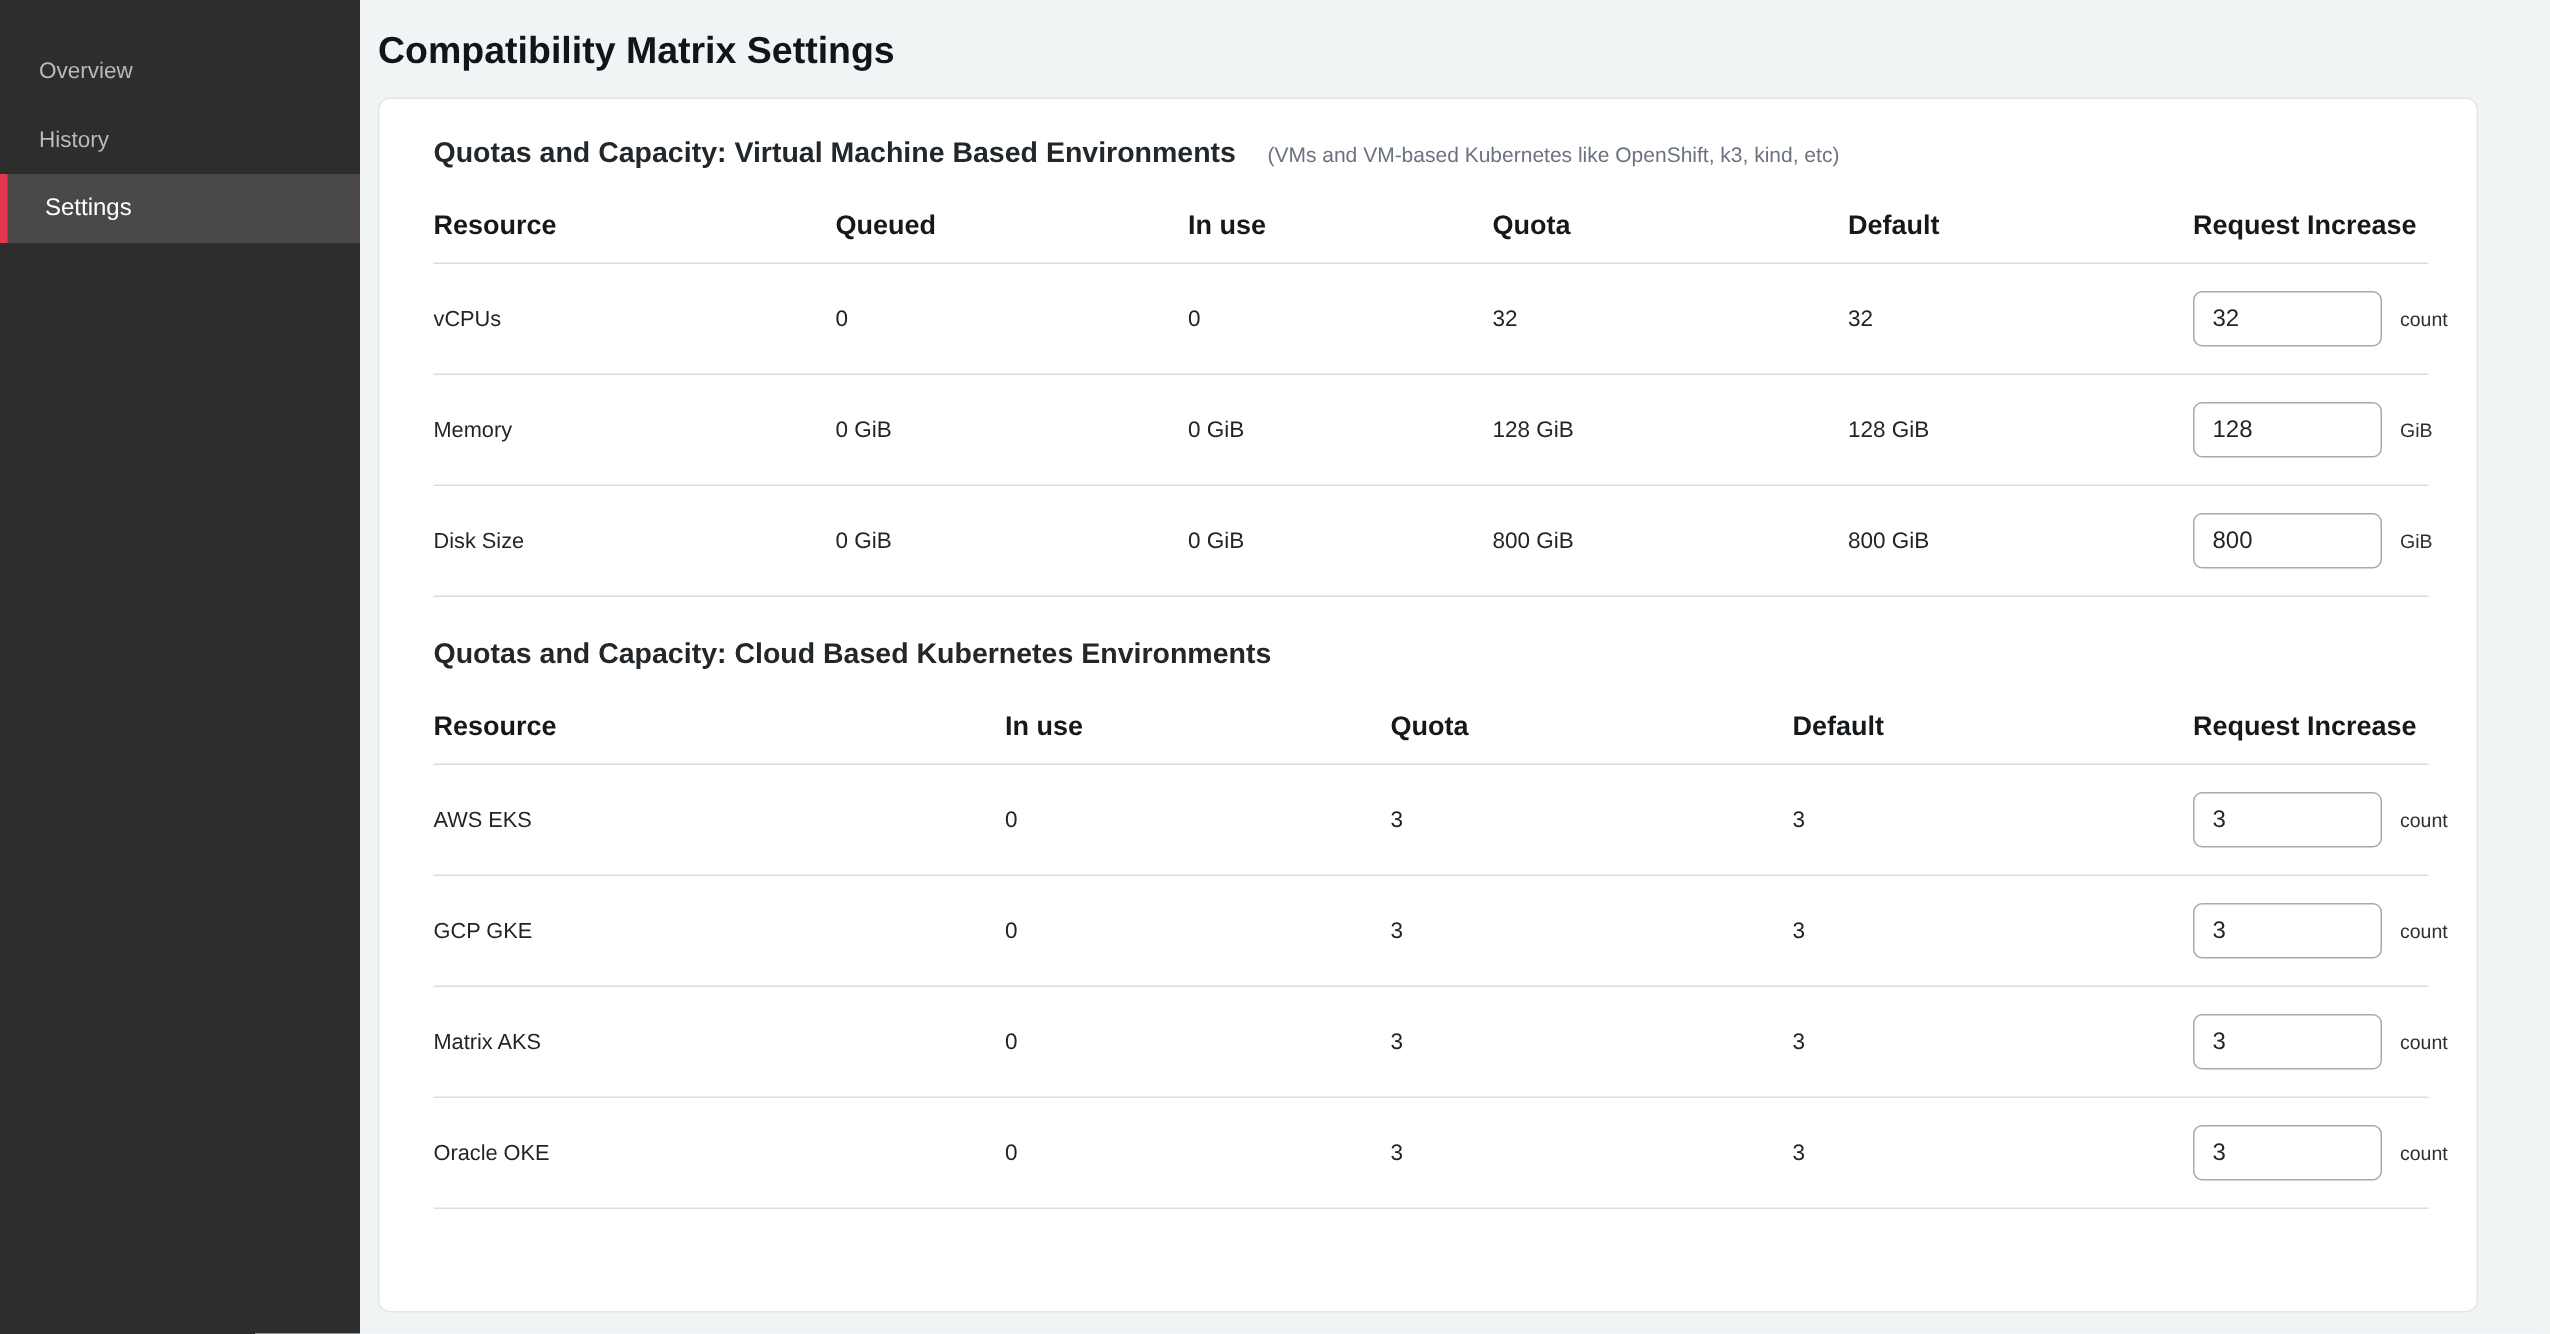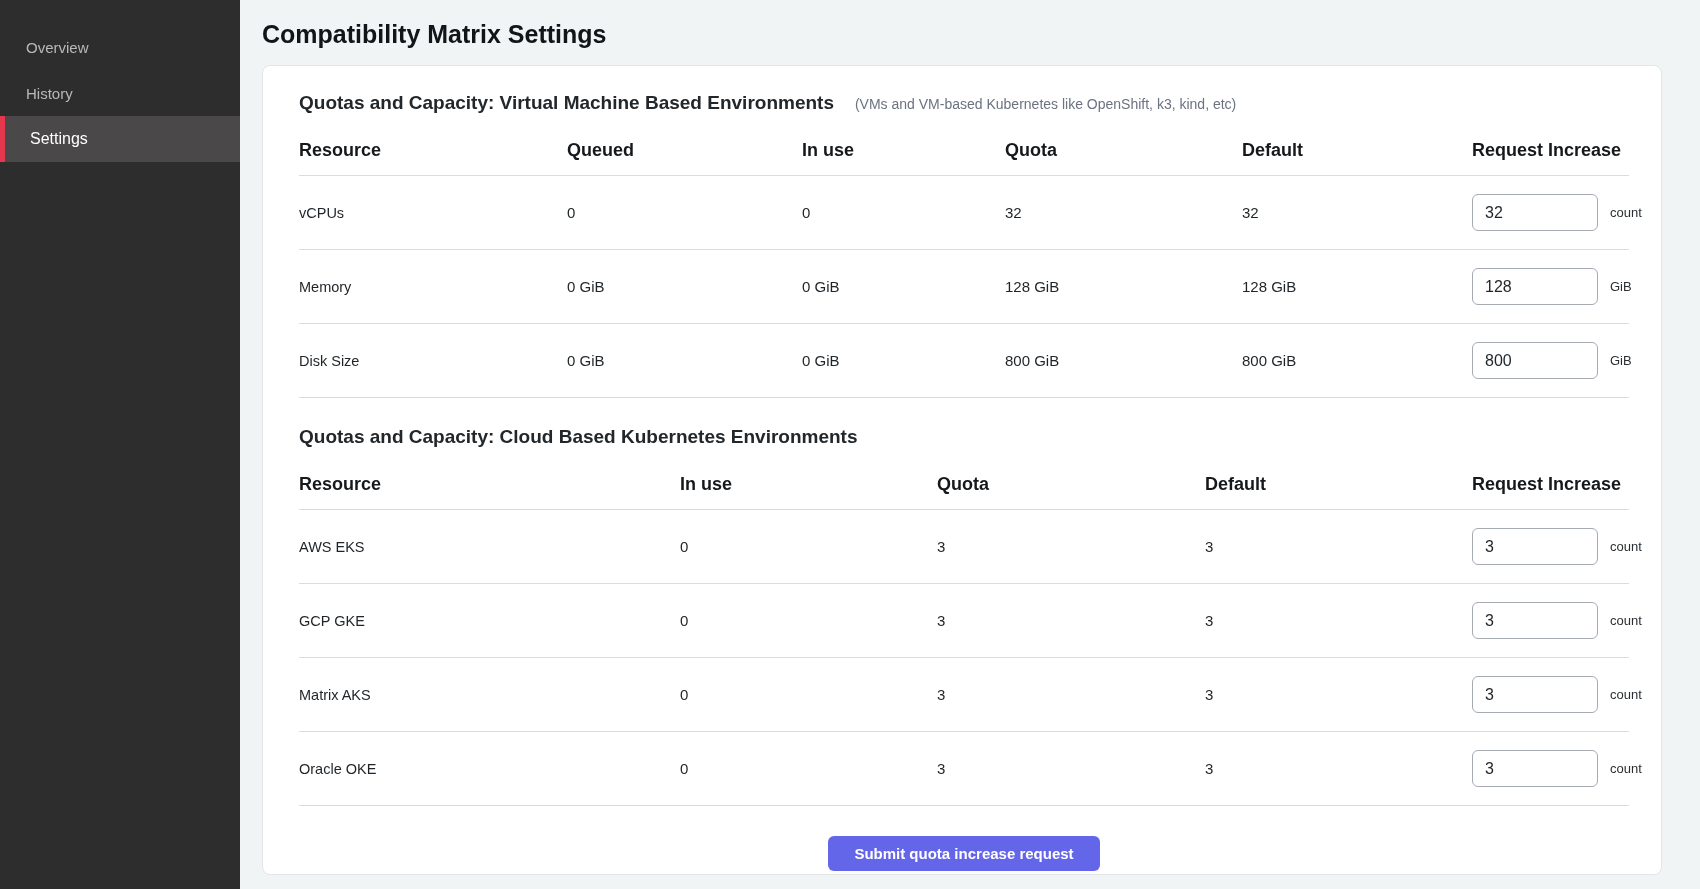--- a/index.html
+++ b/index.html
@@ -27,21 +27,21 @@
   }
   .side-item.active {
     background: #4a4848;
     color: #ffffff;
     border-left: 5px solid #e5384e;
     padding-left: 25px;
     font-size: 16px;
   }
   
   .main {
-    position: absolute; left: 240px; top: 0;
+    position: absolute; left: 230px; top: 0;
     width: 1460px; height: 889px;
     padding: 20px 38px 0 22px;
   }
   .page-title {
     font-size: 25px;
     font-weight: bold;
     color: #111418;
     margin-bottom: 16px;
   }
   .card {
@@ -229,18 +229,15 @@
       <div class="cell-resource">Oracle OKE</div>
       <div>0</div>
       <div>3</div>
       <div>3</div>
       <div class="input-group">
         <input class="qty-input" type="text" value="3" style="">
         <span class="unit-label">count</span>
       </div>
     </div>
 
-    <div class="footer-row">
-      <button class="submit-btn">Submit quota increase request</button>
-    </div>
 
   </div>
 </main>
 
 </body></html>

